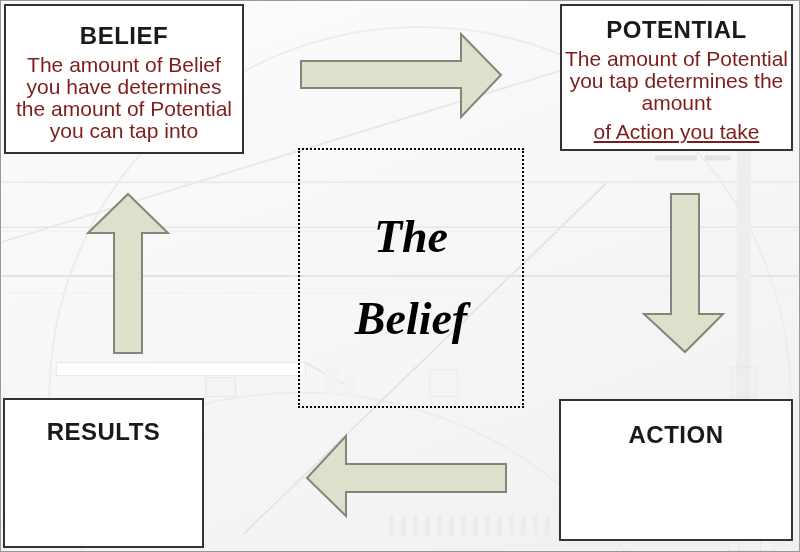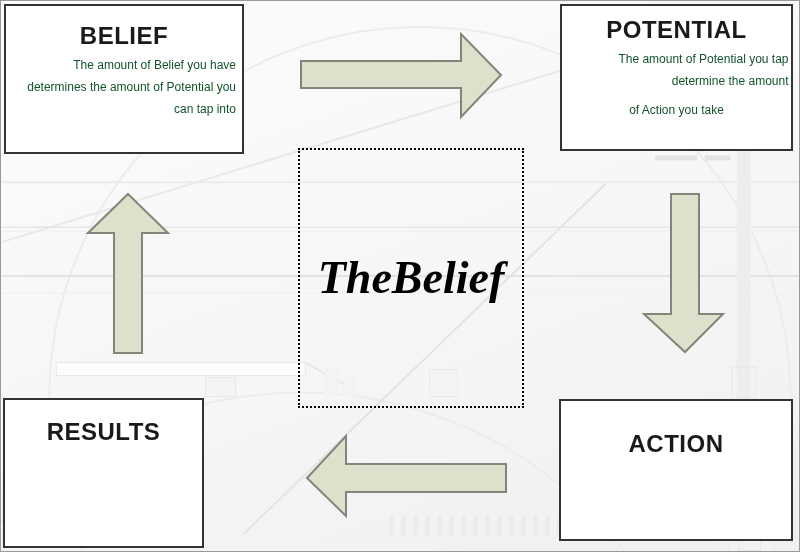--- a/index.html
+++ b/index.html
@@ -24,44 +24,43 @@
     background: #ffffff;
     border: 2px solid #333333;
     display: flex;
     flex-direction: column;
     align-items: center;
     text-align: center;
   }
   .node-belief    { left: 3px;   top: 3px;   width: 240px; height: 150px; padding-top: 16px; }
   .node-potential { left: 559px; top: 3px;   width: 233px; height: 147px; padding-top: 10px; }
   .node-results   { left: 2px;   top: 397px; width: 201px; height: 150px; padding-top: 18px; }
-  .node-action    { left: 558px; top: 398px; width: 234px; height: 142px; padding-top: 29px; }
+  .node-action    { left: 558px; top: 398px; width: 234px; height: 142px; padding-top: 20px; }
   .node-heading {
     font-size: 24px;
     font-weight: bold;
     color: #1a1a1a;
     letter-spacing: 0.5px;
     line-height: 28px;
   }
   .node-body {
     margin-top: 4px;
-    font-size: 12px;
+    font-size: 21px;
     line-height: 22px;
-    color: #14532d;
+    color: #7f1d1d;
     max-width: 224px;
-    text-align: right;
   }
-  .node-body-extra { margin-top: 7px; }
+  .node-body-extra { margin-top: 7px; text-decoration: underline; }
   .center-box {
     position: absolute;
     left: 297px; top: 147px; width: 226px; height: 260px;
     box-sizing: border-box;
     border: 2px dotted #000;
     display: flex;
-    flex-direction: row;
+    flex-direction: column;
     align-items: center;
     justify-content: center;
     text-align: center;
   }
   .script-line {
     font-family: "Liberation Serif", serif;
     font-style: italic;
     font-weight: bold;
     font-size: 46px;
     line-height: 82px;
@@ -101,21 +100,21 @@
   </svg>
   <div class="tick-row"></div>
 
   <div class="node node-belief">
     <div class="node-heading">BELIEF</div>
     <div class="node-body">The amount of Belief you have determines the amount of Potential you can tap into</div>
   </div>
 
   <div class="node node-potential">
     <div class="node-heading">POTENTIAL</div>
-    <div class="node-body">The amount of Potential you tap determine the amount</div>
+    <div class="node-body">The amount of Potential you tap determines the amount</div>
     <div class="node-body node-body-extra">of Action you take</div>
   </div>
 
   <div class="node node-results">
     <div class="node-heading">RESULTS</div>
   </div>
 
   <div class="node node-action">
     <div class="node-heading">ACTION</div>
   </div>

